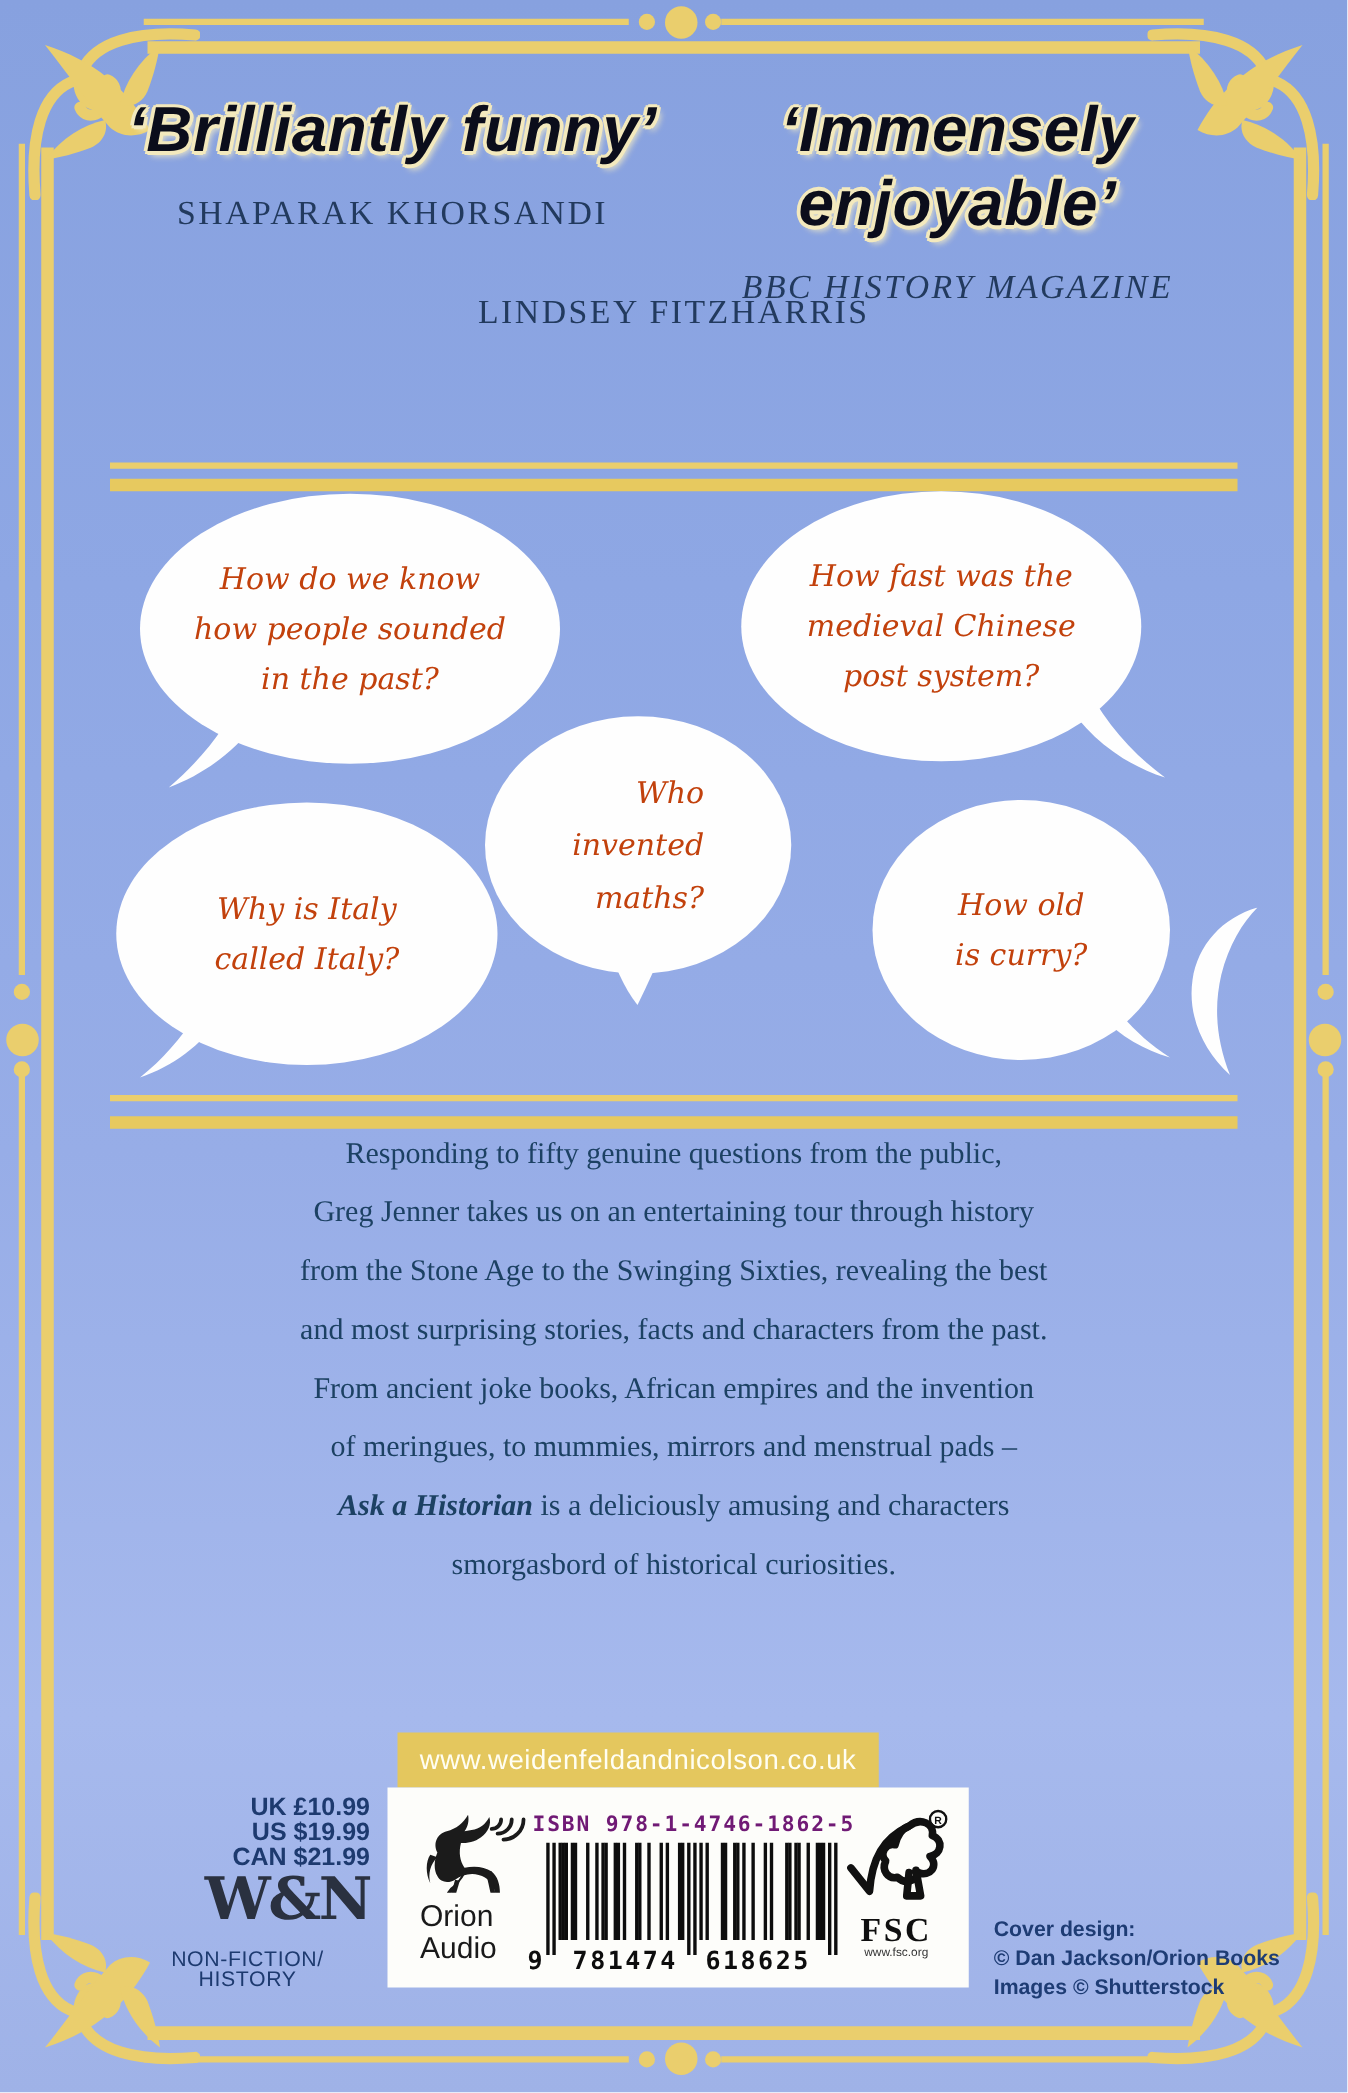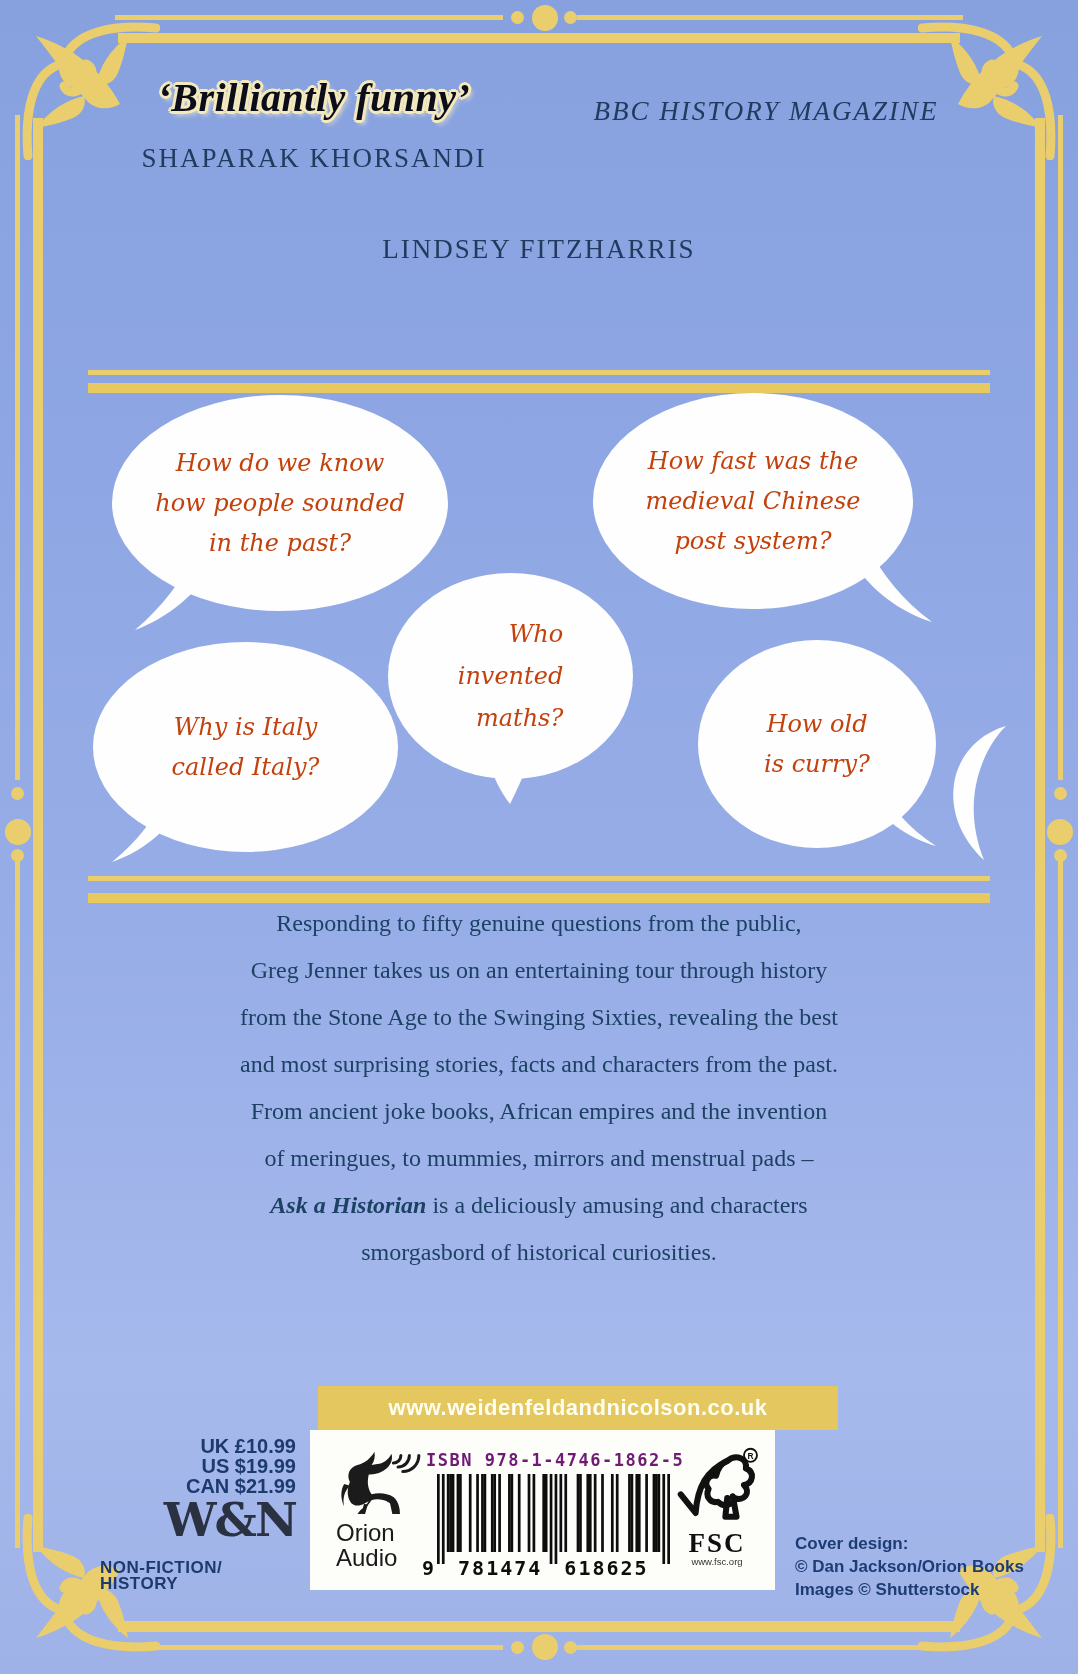--- a/index.html
+++ b/index.html
@@ -16,22 +16,22 @@
   .corner{position:absolute;width:150px;height:150px;}
   .corner svg{width:100%;height:100%;display:block;}
   .corner.tr{transform:scaleX(-1);}
   .corner.bl{transform:scaleY(-1);}
   .corner.br{transform:scale(-1,-1);}
   
   .praise-row1{position:absolute;top:74px;left:88px;right:86px;display:flex;}
   .praise-col{flex:1;text-align:center;}
   .praise-row2{position:absolute;top:212px;left:0;right:0;text-align:center;}
   .quote{
-    font-family:Liberation Serif, serif; font-style:italic; font-weight:700;
-    font-size:40px; color:#0b0d1b; letter-spacing:0.5px;
+    font-family:Liberation Sans, sans-serif; font-style:italic; font-weight:700;
+    font-size:51px; color:#0b0d1b; letter-spacing:0.5px;
     text-shadow:-2px -2px 0 #f3e9bd, 2px -2px 0 #f3e9bd, -2px 2px 0 #f3e9bd,
                  2px 2px 0 #f3e9bd, 0 3px 0 #f3e9bd, 3px 0 0 #f3e9bd,
                  -3px 0 0 #f3e9bd, 0 -3px 0 #f3e9bd, 3px 4px 5px rgba(244,236,196,.9);
   }
   .source{margin-top:22px;font-family:"Liberation Serif",serif;font-size:27px;
           letter-spacing:2px;color:#223a5e;}
   .source.em{font-style:italic;}
   
   .rule-thin{position:absolute;left:88px;right:88px;height:5px;background:#eace6d;}
   .rule-thick{position:absolute;left:88px;right:88px;height:10px;background:#e7c95f;}
@@ -46,33 +46,33 @@
   .fragment{position:absolute;}
   
   .blurb{
     position:absolute;top:900px;left:60px;right:60px;text-align:center;
     font-family:"Liberation Serif",serif;font-size:24px;line-height:47px;
     color:#1c4163;white-space:pre-line;margin:0;
   }
   .blurb .book-title{font-weight:700;font-style:italic;}
   
   .site-banner{
-    position:absolute;left:318px;top:1386px;width:520px;height:44px;background:#e4c75e;
+    position:absolute;left:318px;top:1386px;width:385px;height:44px;background:#e4c75e;
     display:flex;align-items:center;justify-content:center;
-    font-family:"Liberation Sans",sans-serif;font-weight:700;font-size:22px;
+    font-family:"Liberation Sans",sans-serif;font-weight:400;font-size:22px;
     color:#fffef2;letter-spacing:0.5px;
   }
   .price-block{position:absolute;top:1436px;left:150px;width:146px;text-align:right;
     font-family:"Liberation Sans",sans-serif;font-weight:700;font-size:20px;line-height:20px;
     color:#1d3a6f;}
   .wn-logo{position:absolute;top:1496px;left:120px;width:176px;text-align:right;
     font-family:"DejaVu Serif",serif;font-weight:700;font-size:47px;line-height:47px;
     letter-spacing:-2px;color:#2a3140;}
-  .category{position:absolute;top:1560px;left:100px;width:196px;text-align:left;
-    font-family:"Liberation Sans",sans-serif;font-weight:700;font-size:17px;line-height:16px;
+  .category{position:absolute;top:1560px;left:100px;width:196px;text-align:center;
+    font-family:"Liberation Sans",sans-serif;font-weight:400;font-size:17px;line-height:16px;
     letter-spacing:0.5px;color:#1d3a6f;white-space:pre-line;}
   .isbn-box{position:absolute;left:310px;top:1430px;width:465px;height:160px;background:#fdfdfa;}
   .orion-logo{position:absolute;left:24px;top:18px;width:110px;}
   .orion-text{font-family:Liberation Sans, sans-serif;font-size:24px;line-height:25px;
     color:#1a1a1a;margin-left:2px;}
   .isbn-label{position:absolute;left:116px;top:20px;
     font-family:"DejaVu Sans Mono",monospace;font-weight:700;font-size:17px;
     letter-spacing:1.5px;color:#701a75;}
   .barcode{position:absolute;left:126px;top:44px;}
   .barcode-digits{position:absolute;left:112px;top:126px;
@@ -171,20 +171,21 @@
       </g>
     </svg>
   </div>
 
   <div class="praise-row1">
     <div class="praise-col">
       <div class="quote">‘Brilliantly funny’</div>
       <div class="source">SHAPARAK KHORSANDI</div>
     </div>
     <div class="praise-col">
+      <div class="quote">‘Immensely enjoyable’</div>
       <div class="source em">BBC HISTORY MAGAZINE</div>
     </div>
   </div>
   <div class="praise-row2">
     <div class="source">LINDSEY FITZHARRIS</div>
   </div>
 
   <div class="rule-thin" style="top:370px;"></div>
   <div class="rule-thick" style="top:383px;"></div>
 

